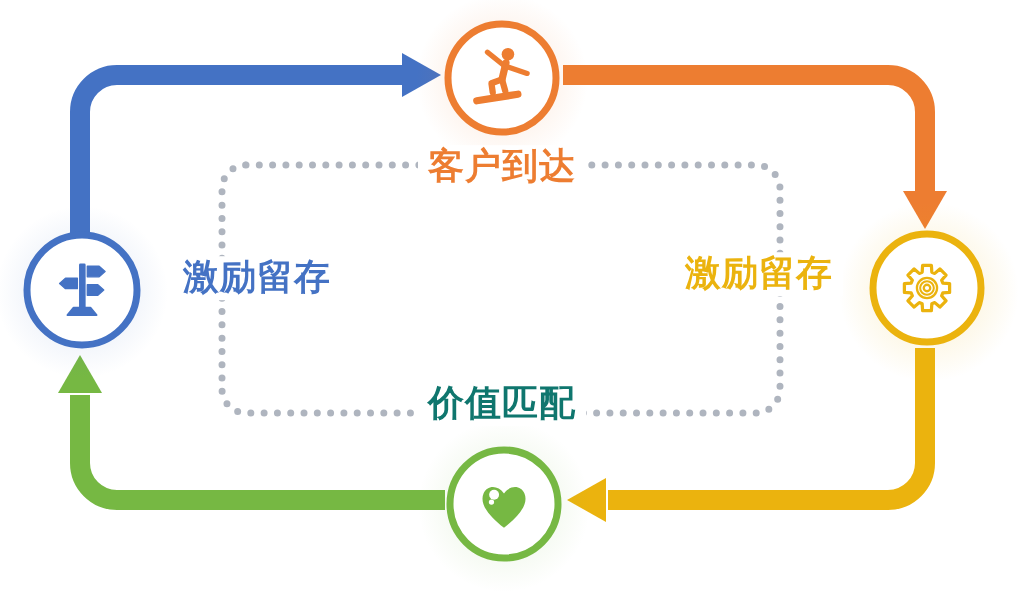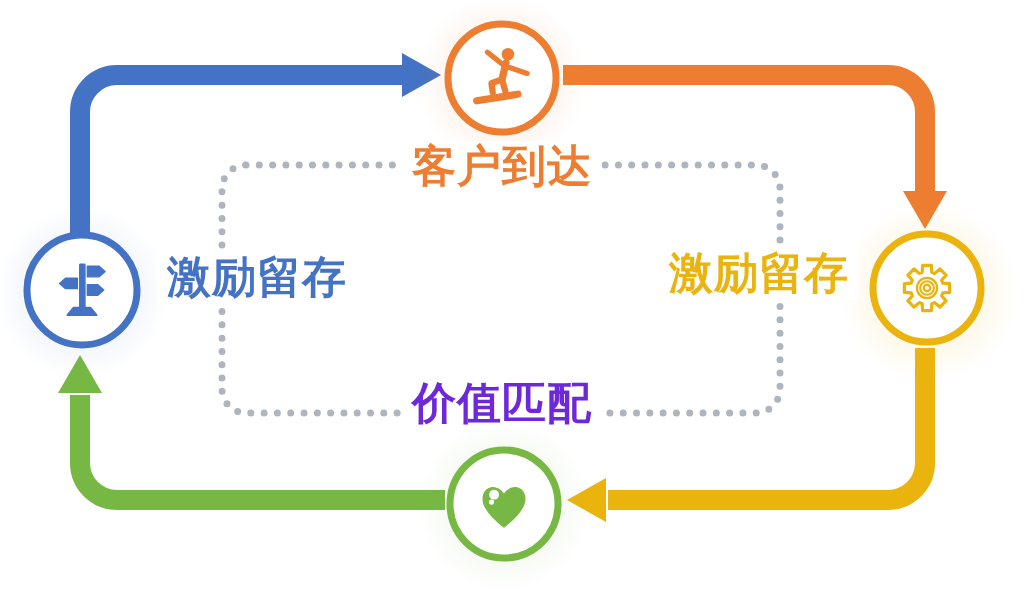--- a/index.html
+++ b/index.html
@@ -9,29 +9,29 @@
     background:#ffffff;
     overflow:hidden;
     font-family:"Liberation Serif","DejaVu Serif",serif;
   }
   .canvas svg{position:absolute;left:0;top:0;}
   .node-label{
     position:absolute;
     transform:translate(-50%,-50%);
     background:#ffffff;
     padding:2px 10px;
-    font-size:44px;
+    font-size:36px;
     font-weight:bold;
     letter-spacing:1px;
     white-space:nowrap;
     line-height:1.1;
   }
   .lbl-orange{color:#ED7D31;}
   .lbl-gold{color:#EBB30E;}
-  .lbl-green{color:#6d28d9;}
+  .lbl-green{color:#0f766e;}
   .lbl-blue{color:#4472C4;}
 </style>
 </head>
 <body>
 
 <div class="canvas">
 
   <svg width="1034" height="609" viewBox="0 0 1034 609">
     <defs>
       <radialGradient id="glow-orange">

